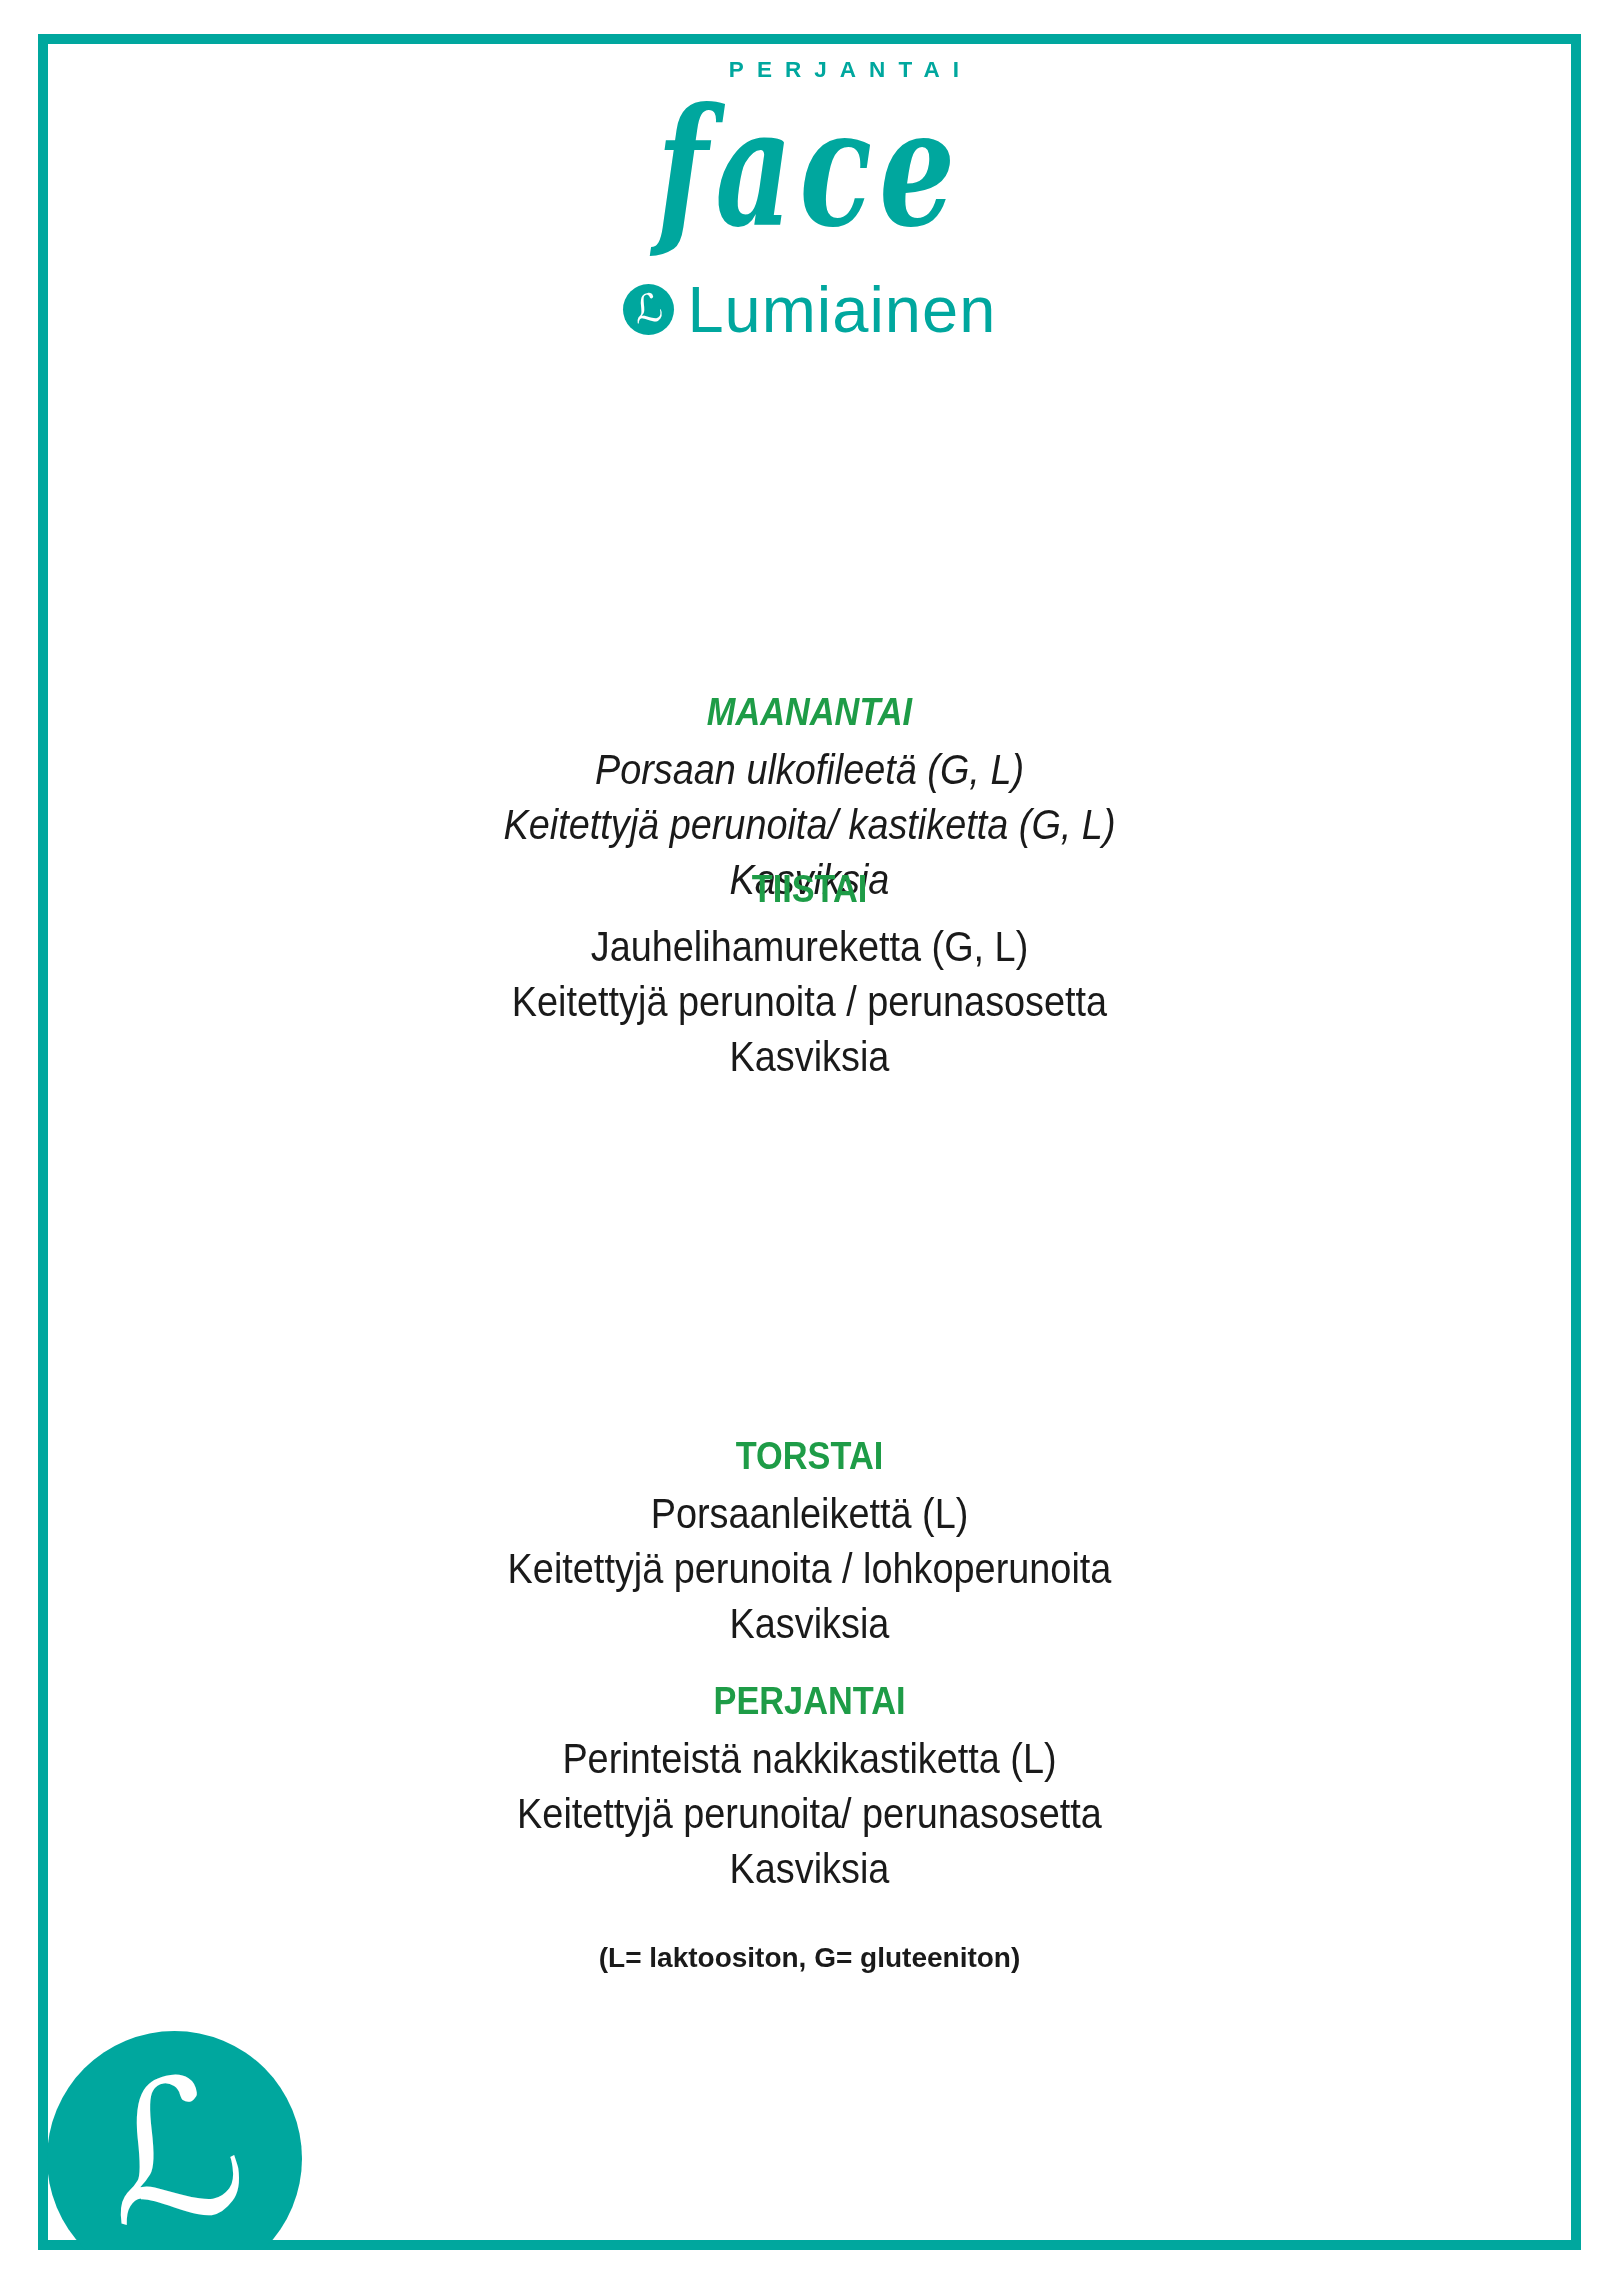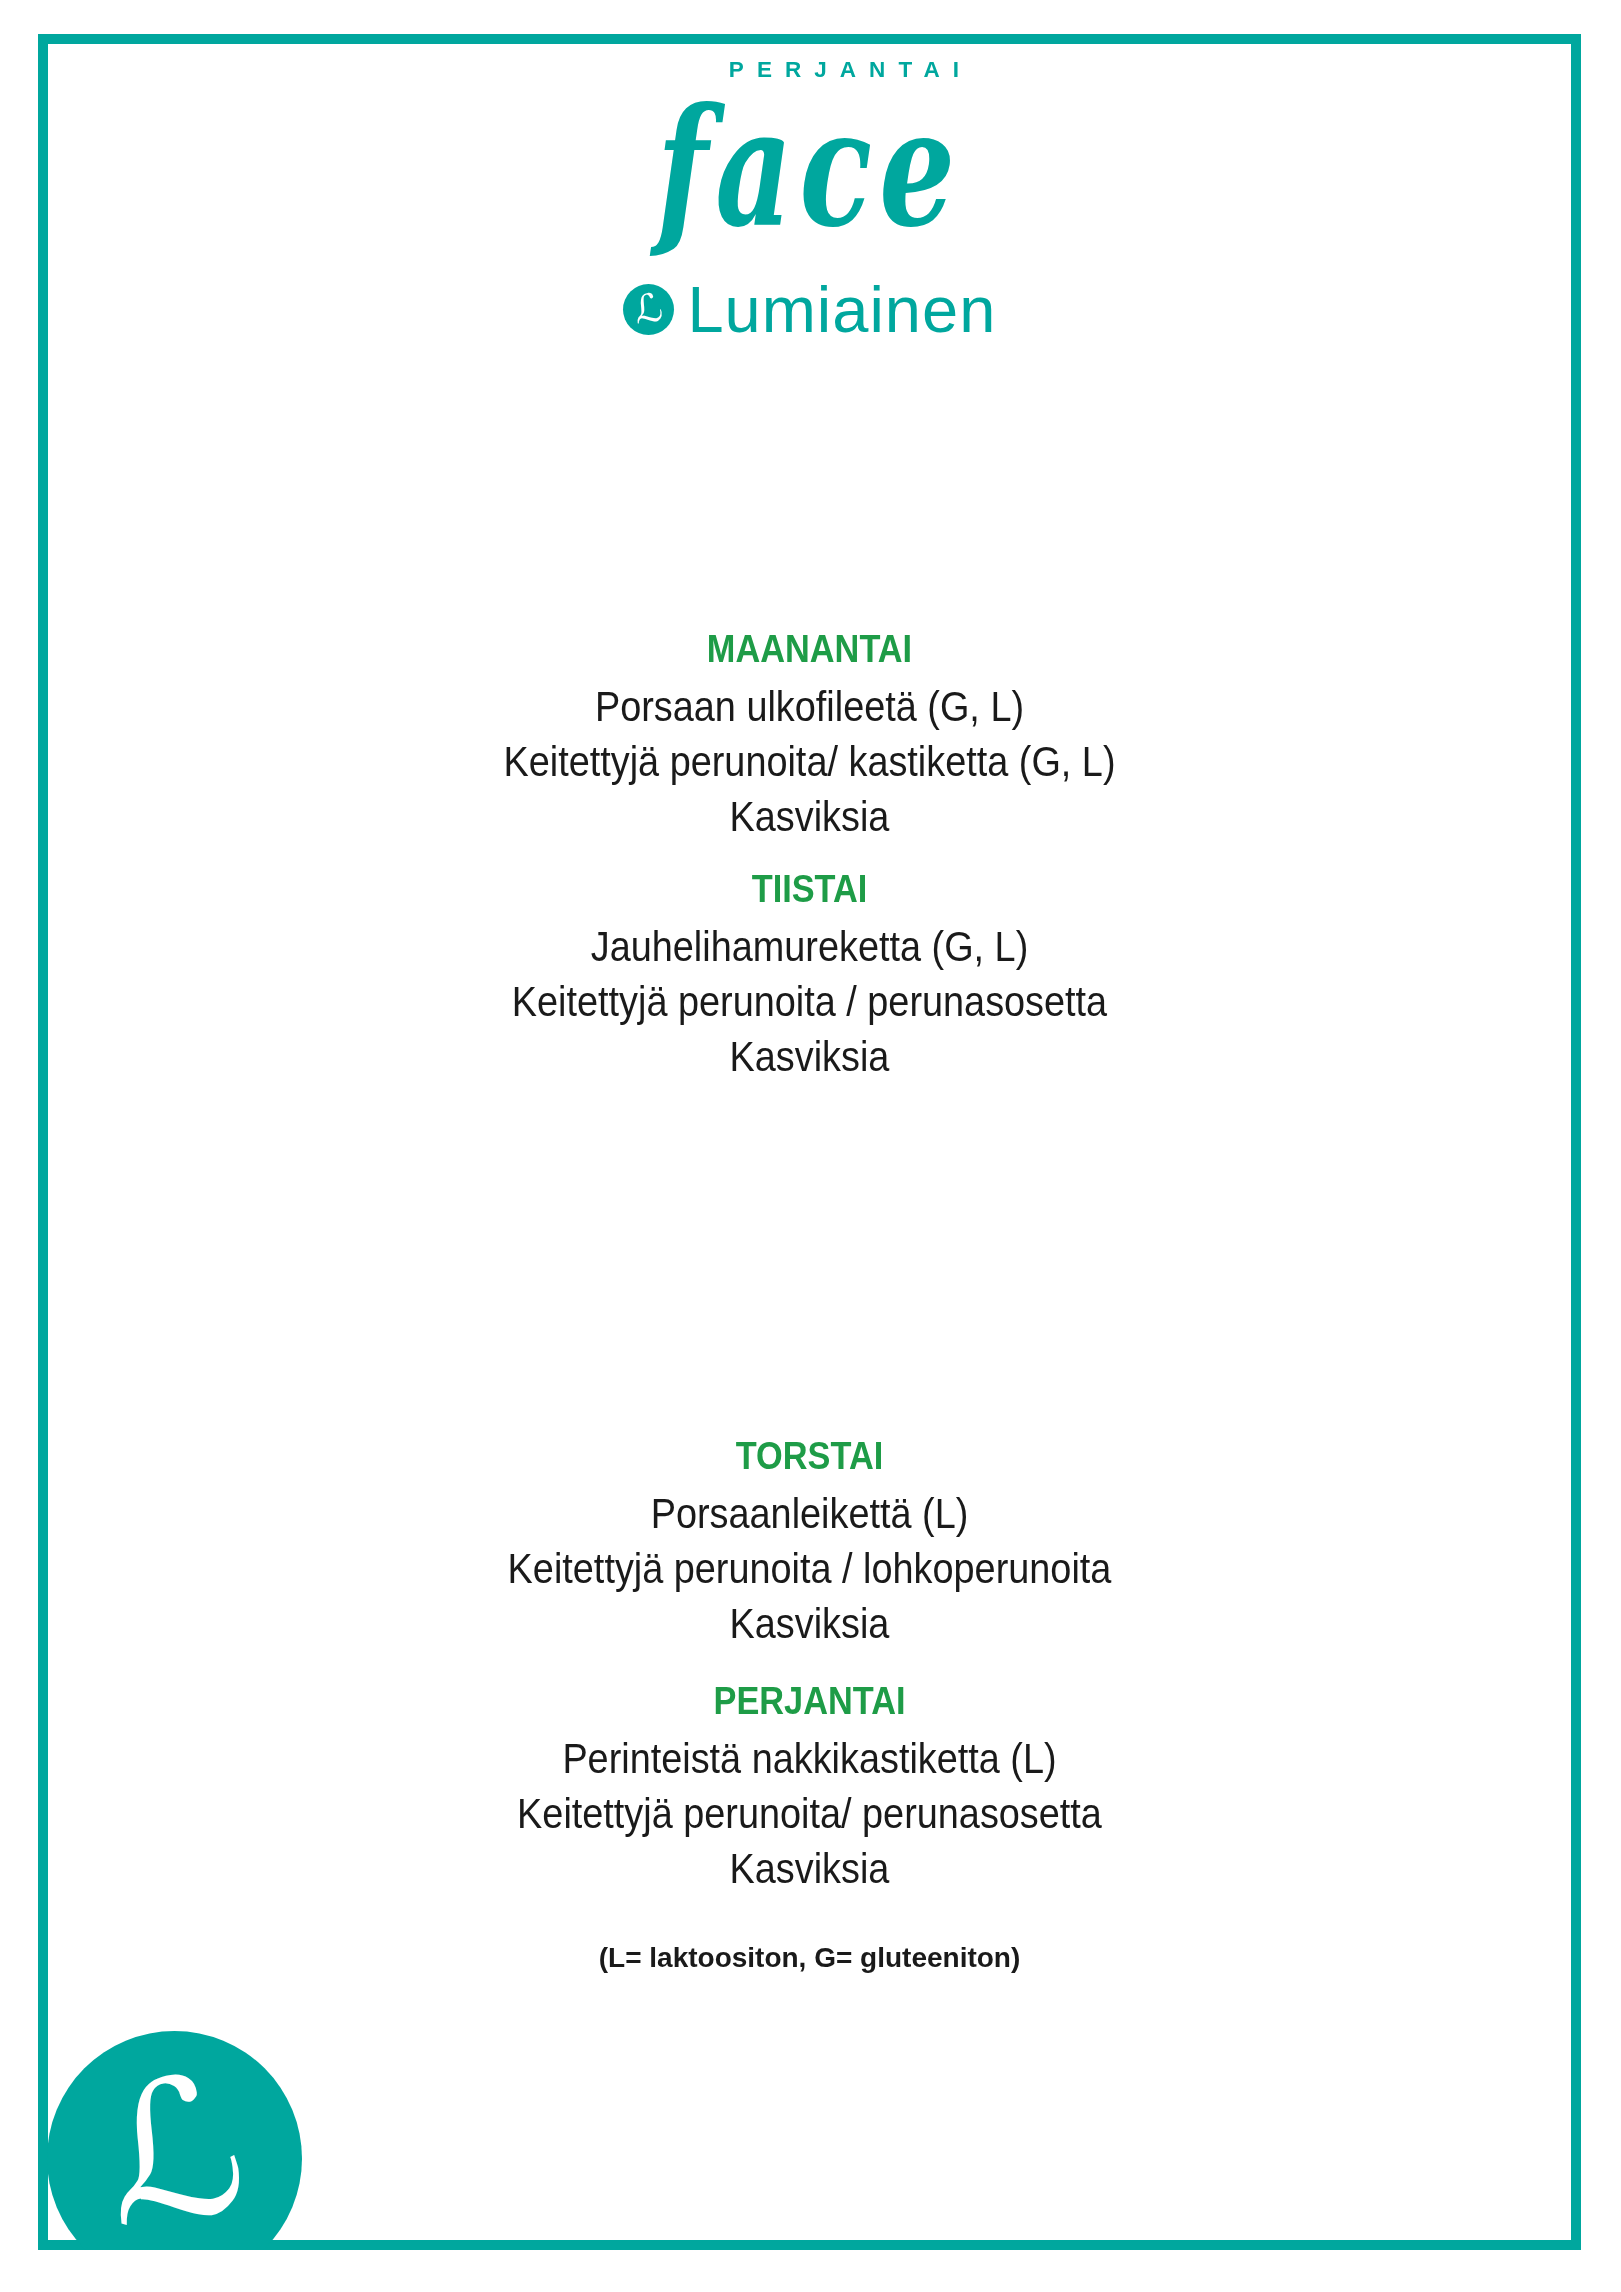--- a/index.html
+++ b/index.html
@@ -88,21 +88,21 @@
     color:var(--green);font-weight:bold;
     font-size:39px;line-height:45px;
     transform:scaleX(0.88);margin:0;
   }
   .day-line{
     color:var(--text);
     font-size:43px;line-height:55px;
     transform:scaleX(0.88);margin:0;
   }
   .day-line:first-of-type{margin-top:7.8px;}
-  .day-mon{top:626px;}
+  .day-mon{top:689px;font-style:italic;}
   .day-tue{top:866px;}
   .day-wed{top:1157px;}
   .day-thu{top:1433px;}
   .day-fri{top:1678px;}
   
   .footer{top:1937px;}
   .footer-line{
     color:var(--text);font-weight:bold;
     font-size:28px;line-height:41px;margin:0;
   }

